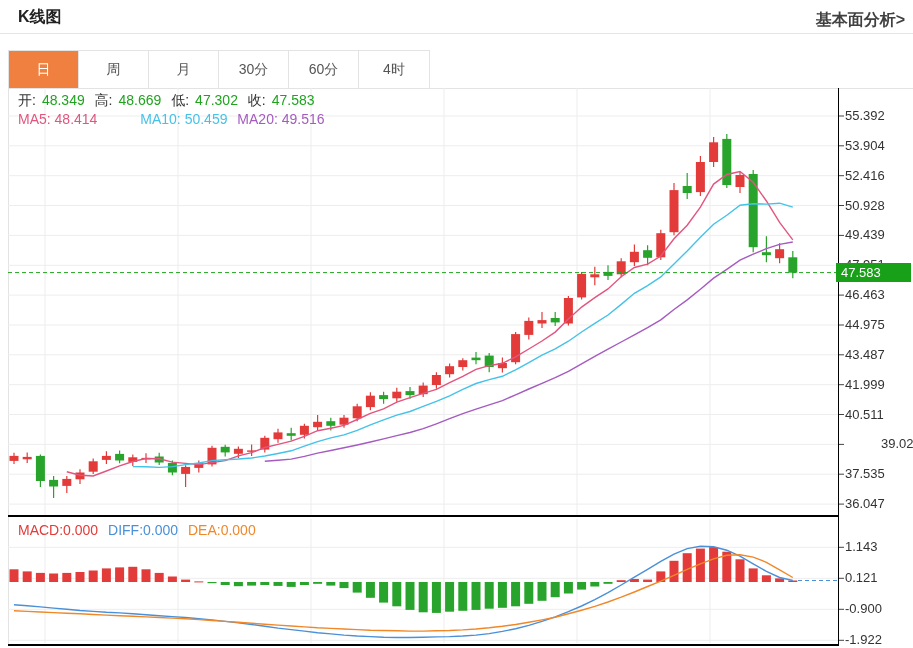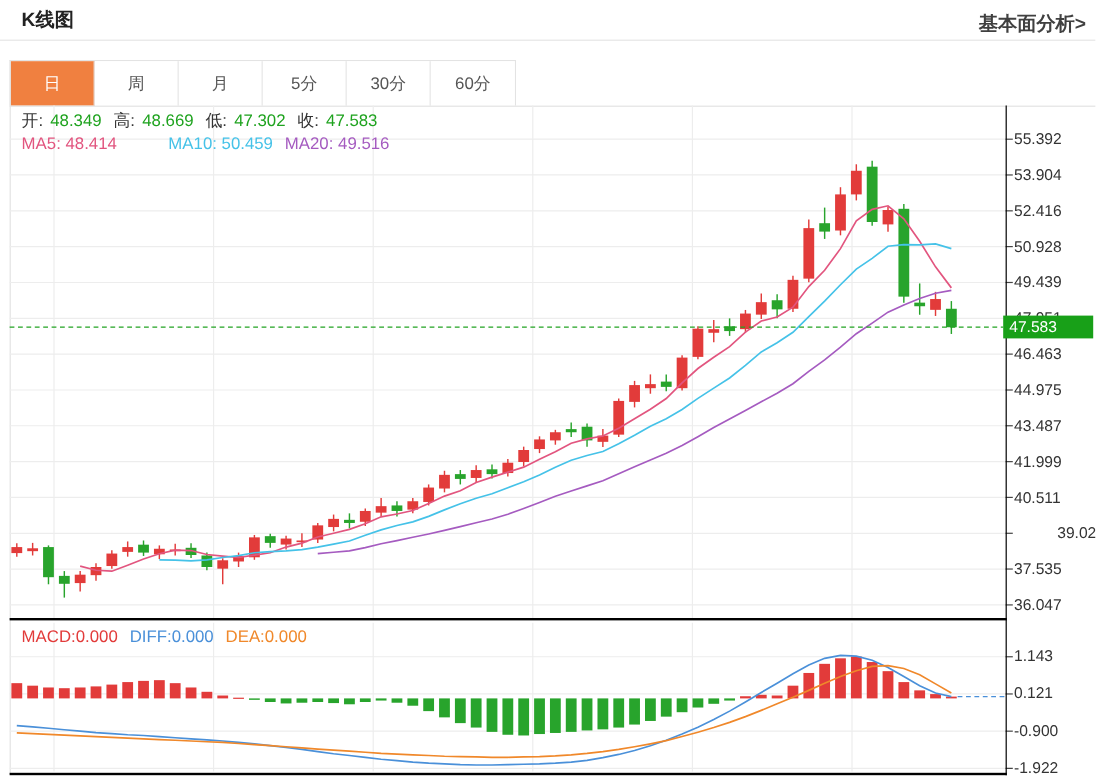--- a/index.html
+++ b/index.html
@@ -36,23 +36,23 @@
 <body>
 
 <div class="title">K线图</div>
 <a class="toplink">基本面分析&gt;</a>
 <div class="divider"></div>
 
 <div class="tabbar" id="tabbar">
     <div class="tab selected">日</div>
     <div class="tab">周</div>
     <div class="tab">月</div>
-    <div class="tab">5分</div>
     <div class="tab">30分</div>
     <div class="tab">60分</div>
+    <div class="tab">4时</div>
   </div>
 <div class="tabbar-bottom"></div>
 <div class="left-border"></div>
 
 <svg id="ksvg" width="913" height="648">
     <line x1="45" y1="88" x2="45" y2="515" stroke="#ededed"></line>
     <line x1="45" y1="519" x2="45" y2="643" stroke="#ededed"></line>
     <line x1="178" y1="88" x2="178" y2="515" stroke="#ededed"></line>
     <line x1="178" y1="519" x2="178" y2="643" stroke="#ededed"></line>
     <line x1="311" y1="88" x2="311" y2="515" stroke="#ededed"></line>

